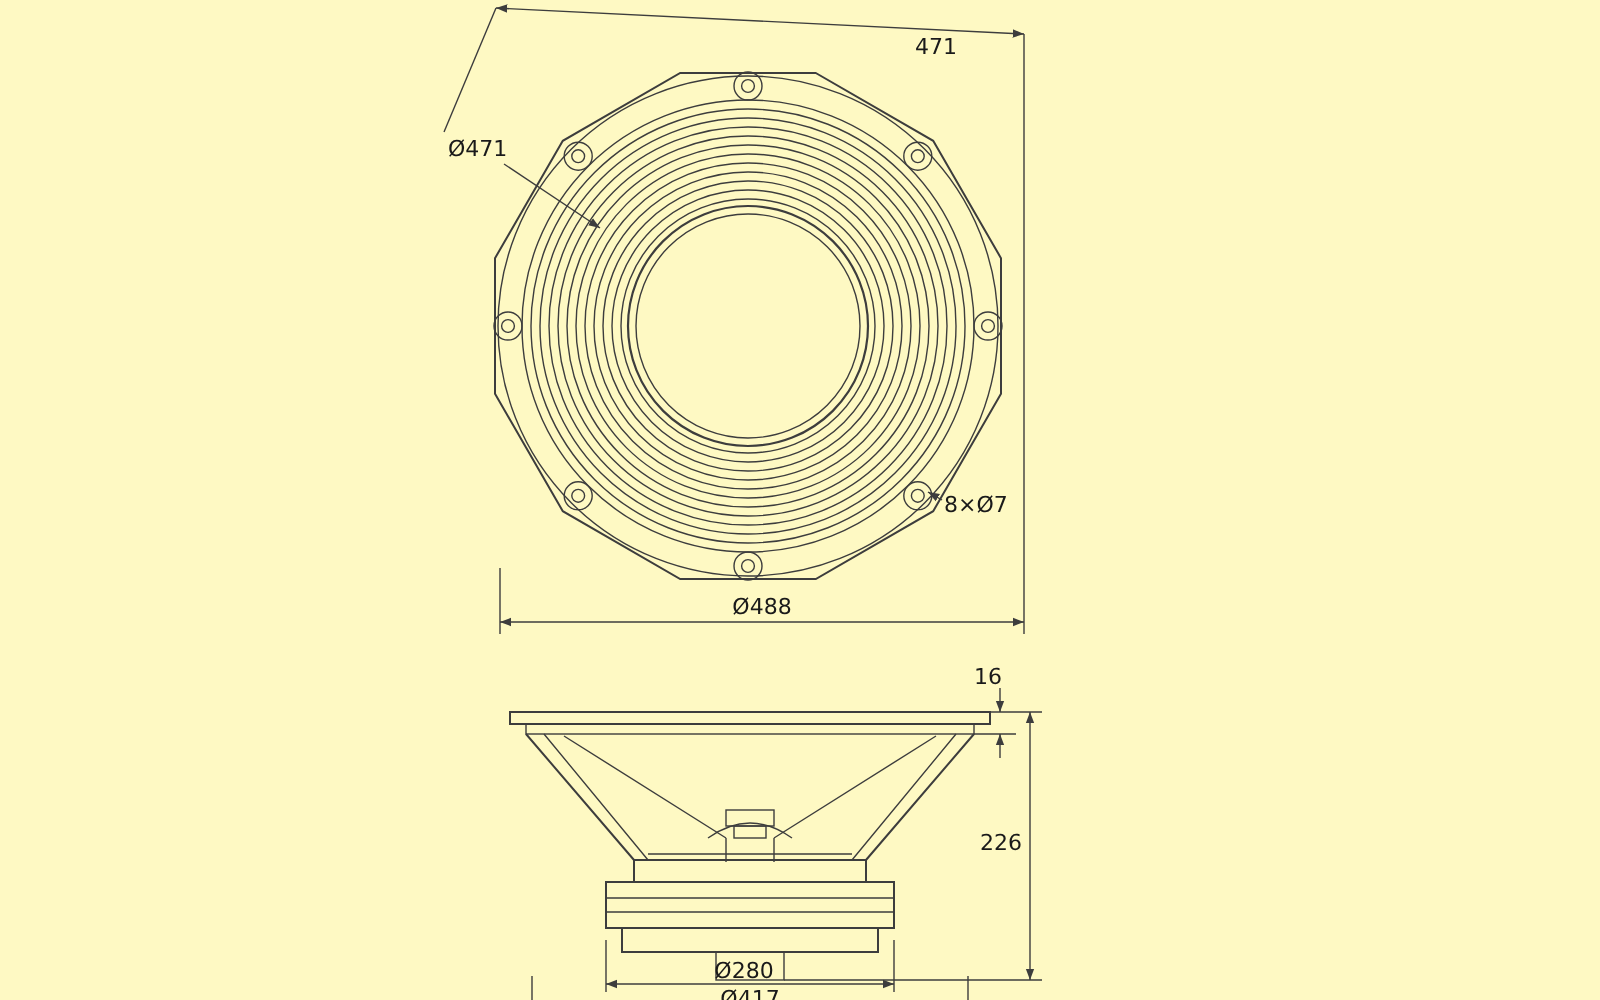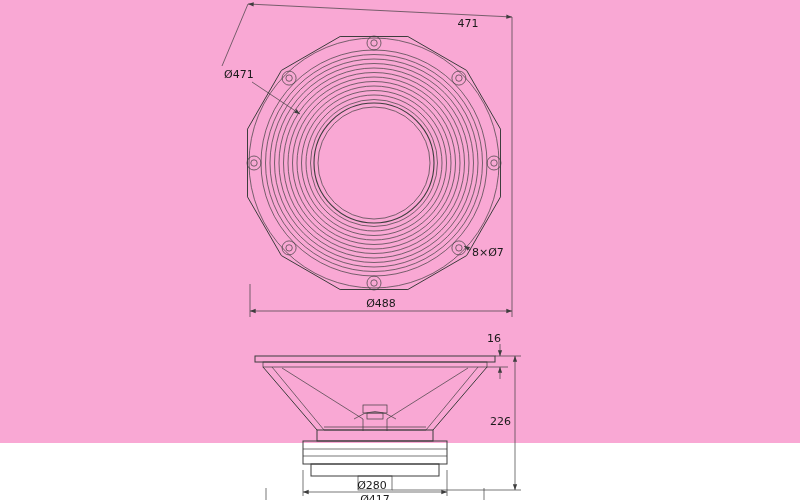--- a/index.html
+++ b/index.html
@@ -1,17 +1,17 @@
 <!DOCTYPE html>
 <html><head>
 <meta charset="utf-8">
 <style>
   html,body{margin:0;padding:0;background:#ffffff;}
   body{width:800px;height:500px;overflow:hidden;font-family:"DejaVu Sans",sans-serif;}
-  .page{position:relative;width:800px;height:443px;background:#f9a8d4;text-align:right;}
+  .page{position:relative;width:800px;height:500px;background:#fef9c3;text-align:right;}
   svg{display:block;}
   svg text{font-family:"DejaVu Sans",sans-serif;font-size:11px;fill:#1a1a1a;}
   .geo{stroke:#3d3d3d;fill:none;stroke-width:1;}
   .thin{stroke:#3d3d3d;fill:none;stroke-width:0.7;}
   .dim{stroke:#3d3d3d;fill:none;stroke-width:0.7;}
 </style>
 </head>
 <body>
 
 <div class="page">

